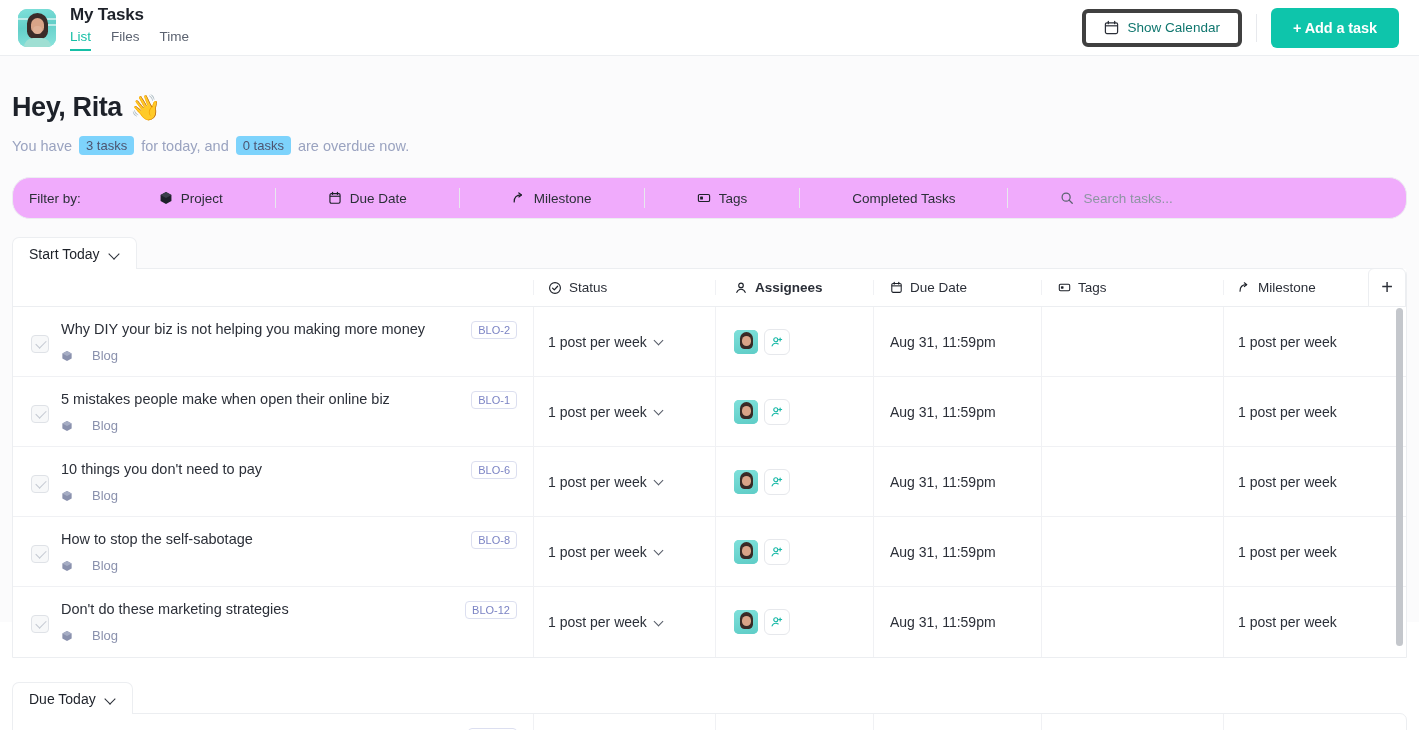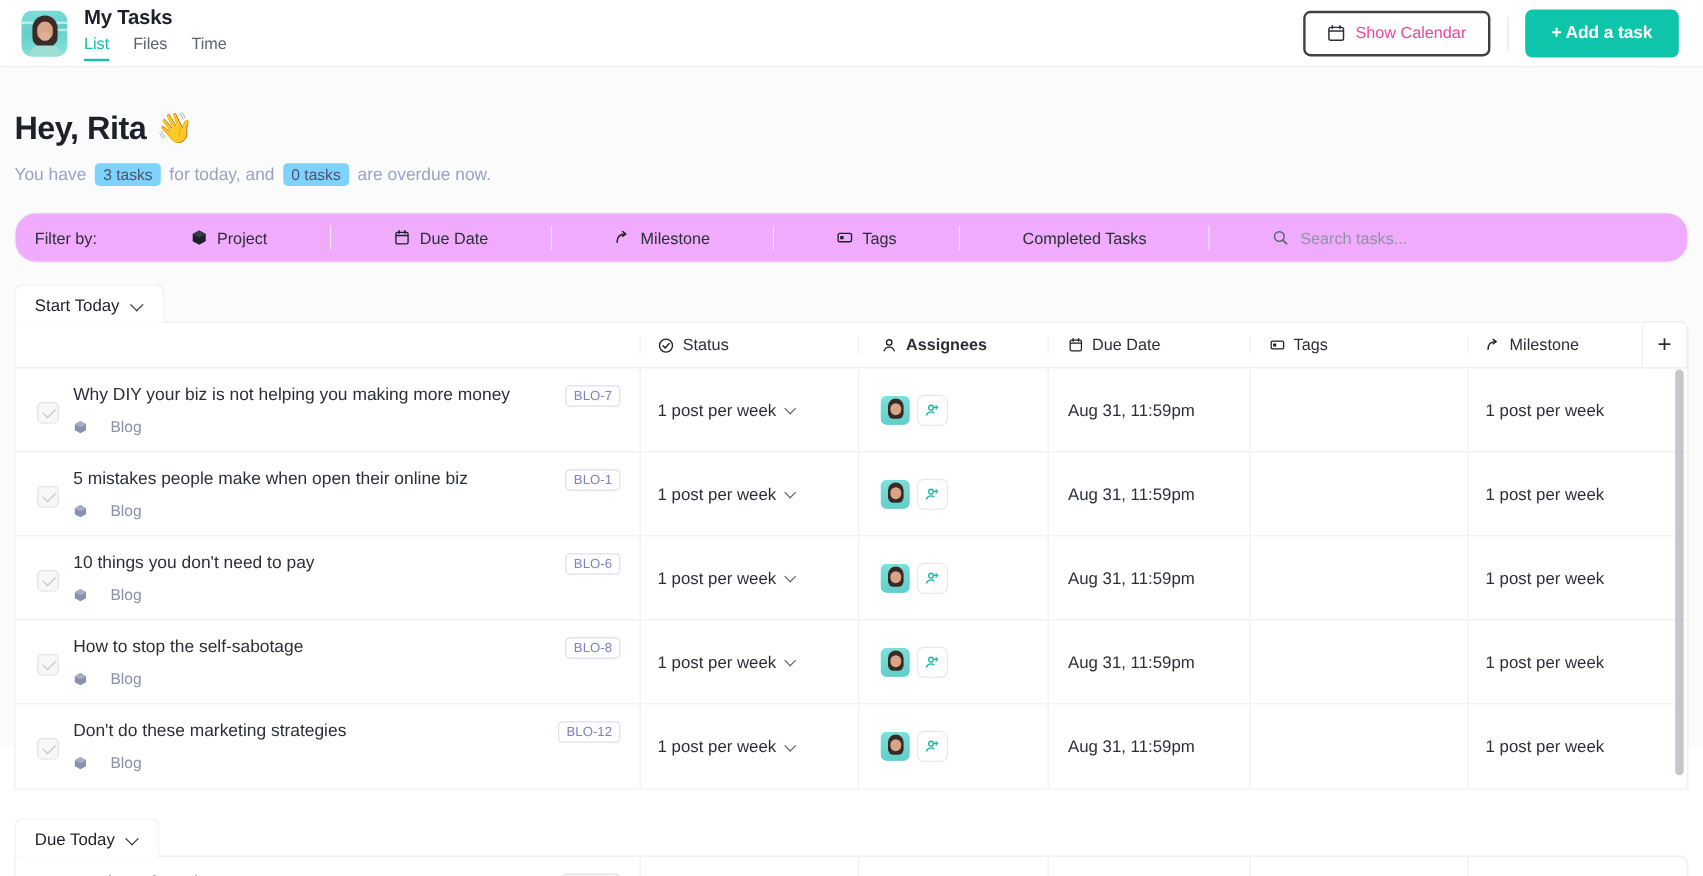--- a/index.html
+++ b/index.html
@@ -45,22 +45,22 @@
   .page-title { font-size: 17px; font-weight: bold; color: #1d2129; letter-spacing:-.2px; line-height: 20px; }
   .tabs { display: flex; gap: 20px; margin-top: 4px; }
   .tab { font-size: 13.5px; color: #5b6270; padding-bottom: 4px; cursor: pointer;
          border-bottom: 2px solid transparent; line-height: 16px;}
   .tab.active { color: #16bfa6; border-bottom-color: #16bfa6; font-weight: normal; }
 
   .top-actions { margin-left:auto; display:flex; align-items:center; gap: 0; }
   .btn-calendar {
     display:flex; align-items:center; gap: 9px;
     height: 38px; padding: 0 18px;
-    border: 2px solid #404040; border-radius: 6px;
-    background:#fff; font-size: 13.5px; color:#ec4899; cursor:pointer;justify-content:space-between;
+    border: 4px solid #404040; border-radius: 6px;
+    background:#fff; font-size: 13.5px; color:#0f766e; cursor:pointer;justify-content:space-between;
   }
   .divider-v { width:1px; height: 28px; background:#e7e9ed; margin: 0 14px; }
   .btn-add {
     height: 40px; padding: 0 22px; border:none; border-radius: 6px;
     background:#0ec5ab; color:#fff; font-size: 14.5px; font-weight: bold;
     cursor:pointer; letter-spacing:-.1px;
   }
 
   
   .greet { padding: 22px 12px 0 12px; }
@@ -346,21 +346,21 @@
       </div>
 
       <div class="rows-viewport">
 
         <div class="row">
           <div class="cell col-task task-cell">
             <div class="chk"></div>
             <div class="task-main">
               <div class="task-row1">
                 <div class="task-title">Why DIY your biz is not helping you making more money</div>
-                <div class="task-id">BLO-7</div>
+                <div class="task-id">BLO-2</div>
               </div>
               <div class="task-project">
                 <span>
                   <svg width="12" height="12" viewBox="0 0 16 16">
                       <path d="M8 1.2 14.2 4.6v6.8L8 14.8 1.8 11.4V4.6z" fill="#8a91ad"></path>
                       <path d="M8 1.2 14.2 4.6 8 8 1.8 4.6z" fill="#a6adc4"></path>
                     </svg>
                 </span>
                 <span>Blog</span>
               </div>

